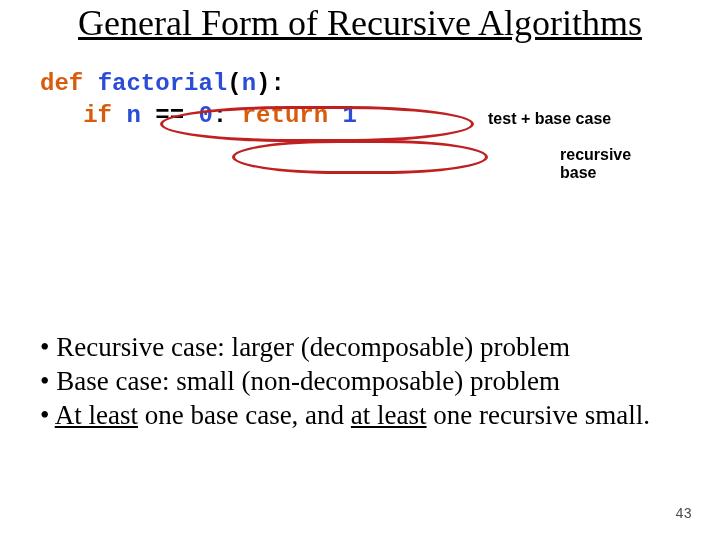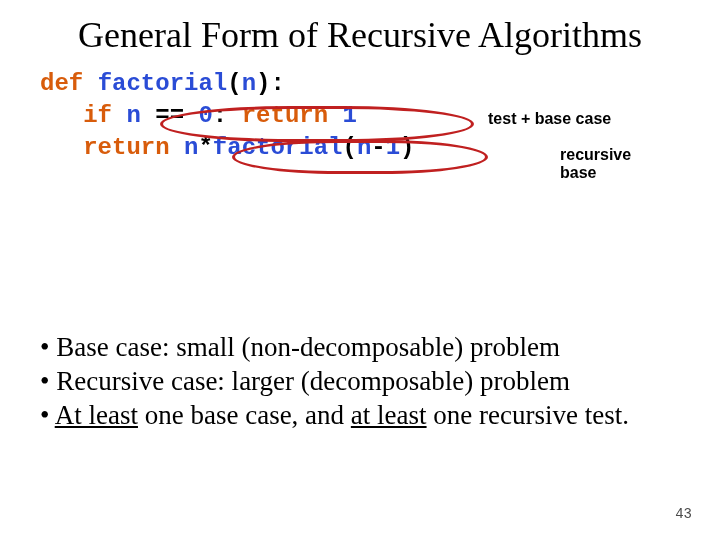--- a/index.html
+++ b/index.html
@@ -16,21 +16,22 @@
   .slide {
     width: 720px;
     height: 540px;
     position: relative;
   }
   .title {
     font-family: "Times New Roman", Times, serif;
     font-size: 36px;
     font-weight: normal;
     text-align: center;
-    padding-top: 14px;
+    padding-top: 2px;
+    text-decoration: underline;
   }
   .code {
     position: absolute;
     top: 68px;
     left: 40px;
   }
   .code-line {
     font-family: "Courier New", Courier, monospace;
     font-size: 24px;
     font-weight: bold;
@@ -105,33 +106,32 @@
 </head>
 <body>
 
 <div class="slide">
 
   <div class="title">General Form of Recursive Algorithms</div>
 
   <div class="code">
     <div class="code-line"><span class="kw">def</span><span class="txt"> </span><span class="nm">factorial</span><span class="txt">(</span><span class="nm">n</span><span class="txt">)</span><span class="txt">:</span></div>
     <div class="code-line"><span class="txt">   </span><span class="kw">if</span><span class="txt"> </span><span class="nm">n</span><span class="txt"> == </span><span class="num">0</span><span class="txt">:</span><span class="txt"> </span><span class="kw">return</span><span class="txt"> </span><span class="num">1</span></div>
-    <div class="code-line"><span class="txt">   </span><span class="kw">return</span><span class="txt"> </span><span class="nm">n</span><span class="txt">*</span><span class="nm">factorial</span><span class="txt">(</span><span class="nm">n</span><span class="txt">-</span><span class="num">1</span><span class="txt">)</span></div>
   </div>
 
   <div class="circle1"></div>
   <div class="circle2"></div>
 
   <div class="label1">test + base case</div>
   <div class="label2">
     <span>recursive</span><br>
     <span>base</span>
   </div>
 
   <div class="bullets">
+    <p class="bullet">•  Recursive case: larger (decomposable) problem</p>
     <p class="bullet">•  Base case:  small (non-decomposable) problem</p>
-    <p class="bullet">•  Recursive case: larger (decomposable) problem</p>
-    <p class="bullet"><span>•  </span><span class="ul">At least</span><span> one base case, and </span><span class="ul">at least</span><span> one recursive test.</span></p>
+    <p class="bullet"><span>•  </span><span class="ul">At least</span><span> one base case, and </span><span class="ul">at least</span><span> one recursive small.</span></p>
   </div>
 
   <div class="pagenum">43</div>
 
 </div>
 
 </body></html>

